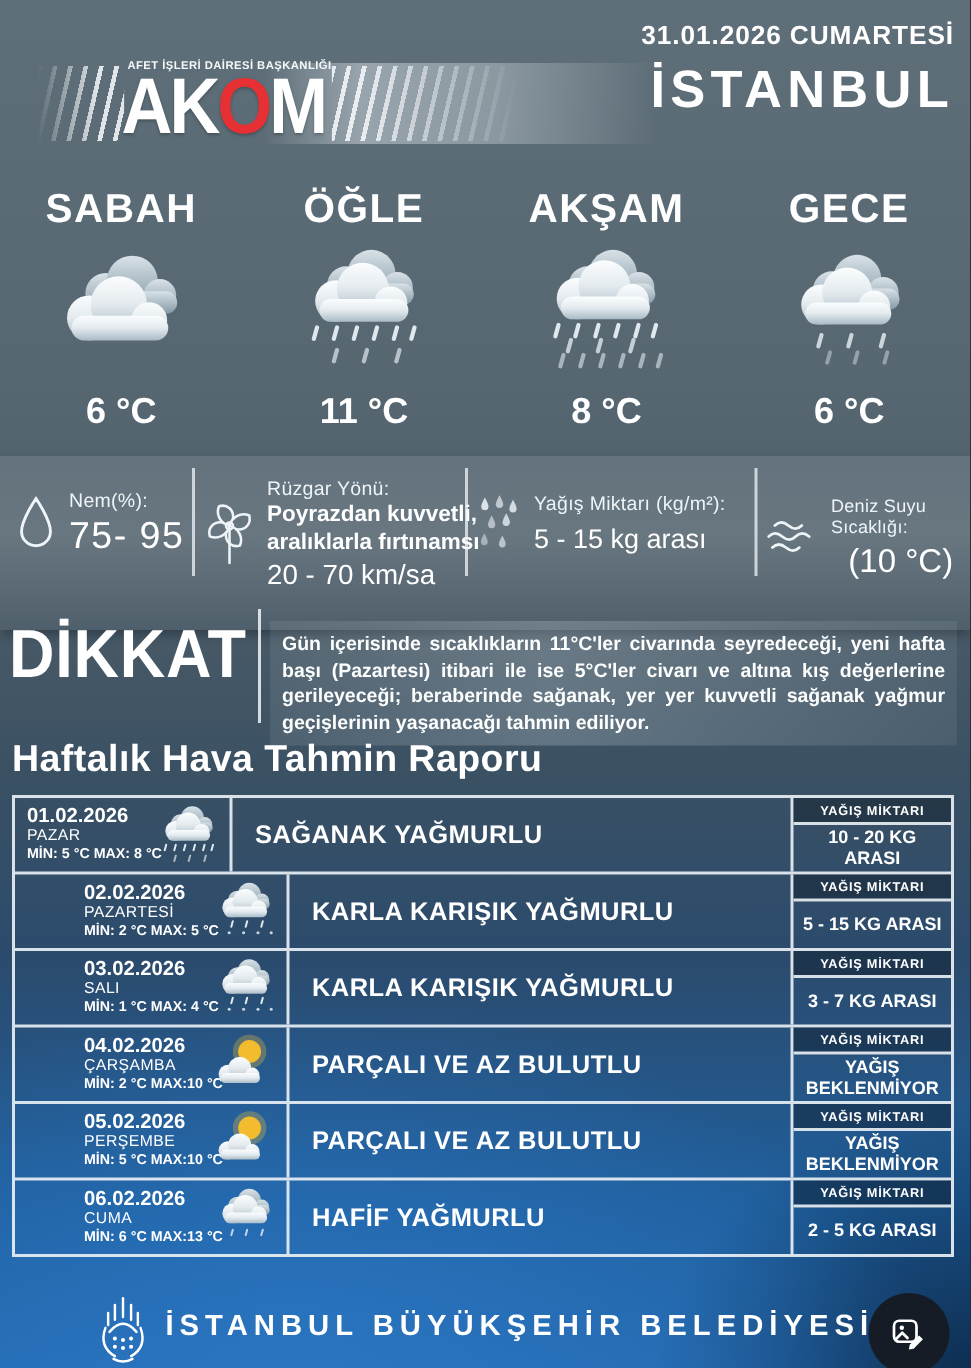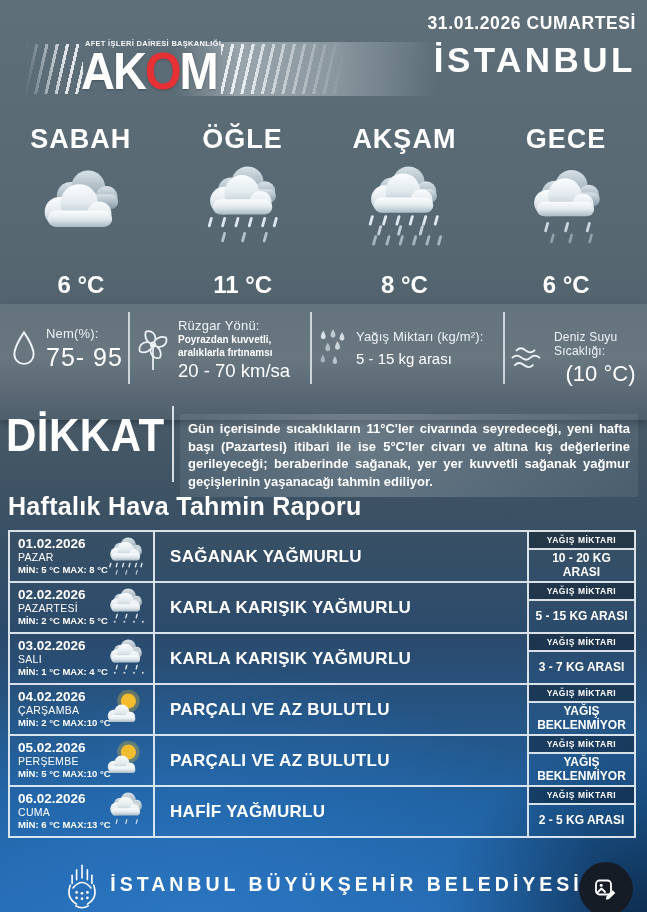--- a/index.html
+++ b/index.html
@@ -39,54 +39,54 @@
   .date-city{right:11px;top:13px;text-align:right;}
   .hdr-date{font-size:17.5px;font-weight:bold;letter-spacing:.6px;}
   .hdr-city{font-size:35px;font-weight:bold;letter-spacing:3.5px;margin-top:6px;}
 
   
   .periods{left:0;top:124px;width:647px;display:grid;grid-template-columns:repeat(4,1fr);}
   .period{text-align:center;}
   .p-label{font-size:27px;font-weight:bold;letter-spacing:1px;}
   .p-icon{height:92px;display:flex;align-items:center;justify-content:center;margin-top:4px;}
   .p-icon svg{width:100px;height:86px;}
-  .p-temp{font-size:24px;font-weight:bold;margin-top:20px;}
+  .p-temp{font-size:24px;font-weight:bold;margin-top:10px;}
 
   
   .metrics{left:0;top:304px;width:647px;height:116px;
     background:linear-gradient(180deg,rgba(255,255,255,0.10) 0%,rgba(255,255,255,0.15) 45%,rgba(190,200,208,0.05) 100%);
     box-shadow:0 4px 8px -2px rgba(8,16,24,0.45);}
   .vdiv{top:8px;width:1.5px;height:72px;background:rgba(240,246,250,0.75);}
   .metric{display:flex;align-items:center;gap:8px;}
   .m-label{font-size:13px;letter-spacing:.2px;color:#eef4f7;}
   .m1{left:10px;top:22px;}
   .m1 .m-value{font-size:25px;letter-spacing:1px;margin-top:2px;}
   .m2{left:136px;top:14px;}
-  .m2 .m-desc{font-size:10px;font-weight:bold;line-height:1.2;margin-top:1px;}
+  .m2 .m-desc{font-size:15px;font-weight:bold;line-height:1.2;margin-top:1px;}
   .m2 .m-value{font-size:18.5px;margin-top:1px;}
   .m3{left:318px;top:24px;}
-  .m3 .m-value{font-size:15px;margin-top:6px;}
+  .m3 .m-value{font-size:18px;margin-top:6px;}
   .m4{left:510px;top:26px;}
   .m4 .m-label{font-size:12px;}
   .m4 .m-value{font-size:22px;margin-top:3px;text-align:center;}
 
   
   .warning{left:0;top:398px;width:563px;height:94px;}
   .w-title{left:6px;top:12px;font-size:42px;font-weight:800;letter-spacing:.5px;transform:scaleY(1.08);transform-origin:top left;}
   .w-div{left:172px;top:8px;width:2px;height:76px;background:rgba(240,246,250,0.85);}
   .w-text{left:180px;top:16px;width:458px;padding:6px 8px;box-sizing:border-box;
     font-size:13px;font-weight:bold;line-height:1.36;text-align:justify;color:#fdfefe;
     background:linear-gradient(90deg,rgba(185,197,205,0.12) 0%,rgba(185,197,205,0.30) 40%,rgba(185,197,205,0.10) 100%);}
 
   
   .weekly{left:0;top:492px;width:647px;}
   .wk-title{left:8px;top:0;font-size:25px;font-weight:bold;letter-spacing:.3px;}
   .wtable{left:8px;top:38px;width:628px;border:2px solid var(--tb);box-sizing:border-box;}
   .wrow{display:grid;grid-template-columns:145px 1fr 105px;height:49px;}
-  .wrow + .wrow{border-top:2px solid var(--tb);}
+  .wrow + .wrow{border-top:2px solid var(--tb);padding-left:38px;}
   .wcell-day{position:relative;border-right:2px solid var(--tb);padding:4px 0 0 8px;box-sizing:border-box;}
   .wdate{font-size:13.5px;font-weight:bold;line-height:15px;}
   .wday{font-size:10.5px;font-weight:normal;letter-spacing:.3px;line-height:12px;}
   .wminmax{font-size:9.5px;font-weight:bold;line-height:13px;}
   .wicon-sm{position:absolute;right:3px;top:3px;width:48px;height:42px;}
   .wicon-sm svg{width:48px;height:42px;}
   .wcell-cond{border-right:2px solid var(--tb);display:flex;align-items:center;
     padding-left:15px;font-size:17px;font-weight:bold;letter-spacing:.3px;}
   .wcell-amount{display:flex;flex-direction:column;}
   .amount-head{height:16px;display:flex;align-items:center;justify-content:center;

